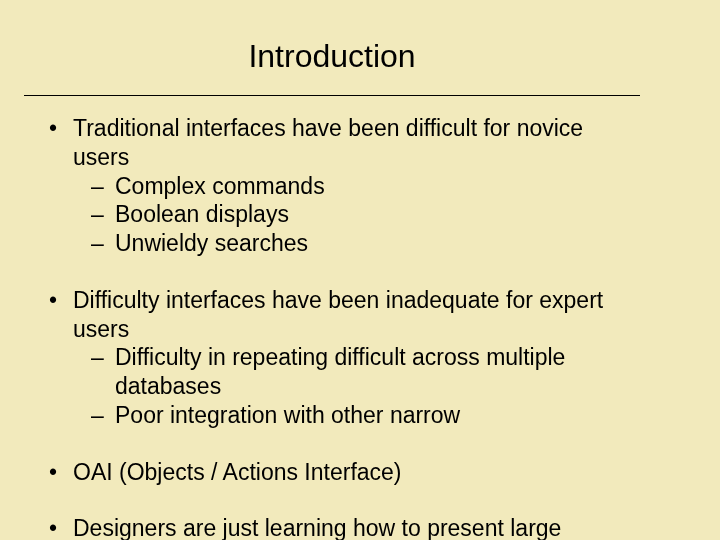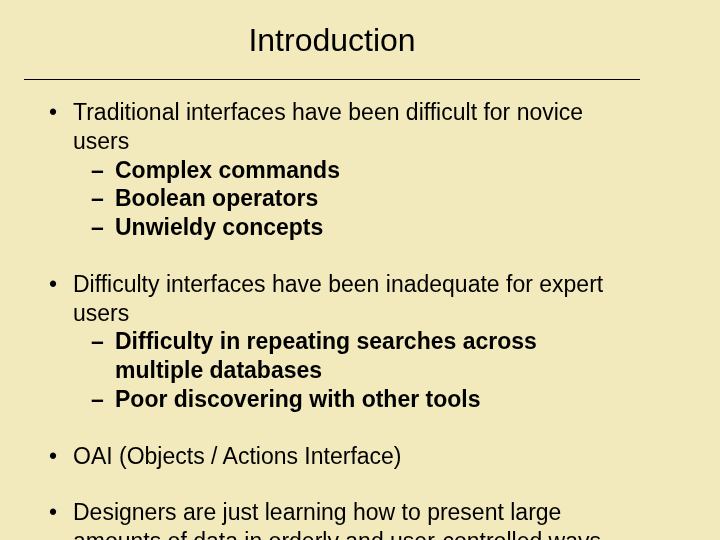--- a/index.html
+++ b/index.html
@@ -8,21 +8,21 @@
     width: 720px;
     height: 540px;
     background: #f2eabc;
     font-family: Arial, Helvetica, sans-serif;
     color: #000;
   }
   .slide {
     width: 664px;
     height: 540px;
     box-sizing: border-box;
-    padding: 0 24px;
+    padding: 16px 24px;
   }
   .title {
     text-align: center;
     font-size: 32px;
     font-weight: 400;
     padding-top: 22px;
     padding-bottom: 10px;
   }
   .divider {
     border: none;
@@ -45,21 +45,20 @@
   ul.level1 > li::before {
     content: "•";
     position: absolute;
     left: 14px;
     top: 0;
   }
   ul.level2 {
     list-style: none;
     margin: 0;
     padding: 0;
-    font-weight: bold;
   }
   ul.level2 > li {
     position: relative;
     padding-left: 42px;
   }
   ul.level2 > li::before {
     content: "–";
     position: absolute;
     left: 18px;
     top: 0;
@@ -71,30 +70,30 @@
 
 <div class="slide">
   <div class="title">Introduction</div>
   <hr class="divider">
 
   <ul class="level1">
     <li>
       <span class="bullet-text">Traditional interfaces have been difficult for novice users</span>
       <ul class="level2">
         <li><span class="bullet-text">Complex commands</span></li>
-        <li><span class="bullet-text">Boolean operators</span></li>
-        <li><span class="bullet-text">Unwieldy concepts</span></li>
+        <li><span class="bullet-text">Boolean displays</span></li>
+        <li><span class="bullet-text">Unwieldy searches</span></li>
       </ul>
     </li>
 
     <li>
       <span class="bullet-text">Difficulty interfaces have been inadequate for expert users</span>
       <ul class="level2">
-        <li><span class="bullet-text">Difficulty in repeating searches across multiple databases</span></li>
-        <li><span class="bullet-text">Poor discovering with other tools</span></li>
+        <li><span class="bullet-text">Difficulty in repeating difficult across multiple databases</span></li>
+        <li><span class="bullet-text">Poor integration with other narrow</span></li>
       </ul>
     </li>
 
     <li>
       <span class="bullet-text">OAI (Objects / Actions Interface)</span>
     </li>
 
     <li>
       <span class="bullet-text">Designers are just learning how to present large amounts of data in orderly and user-controlled ways</span>
     </li>

